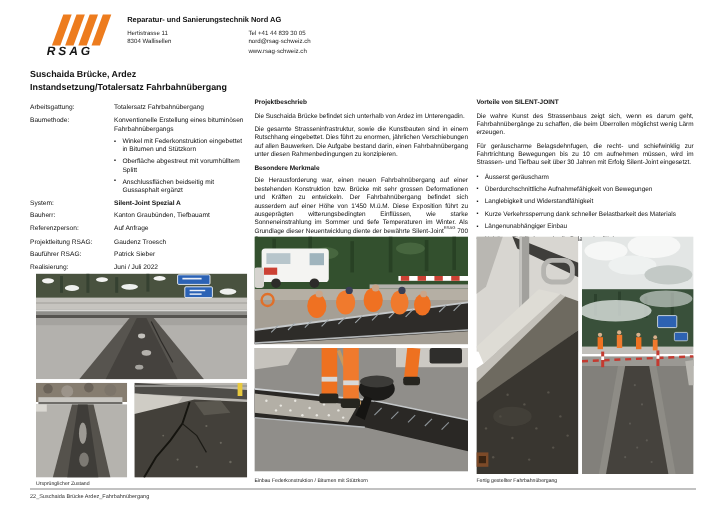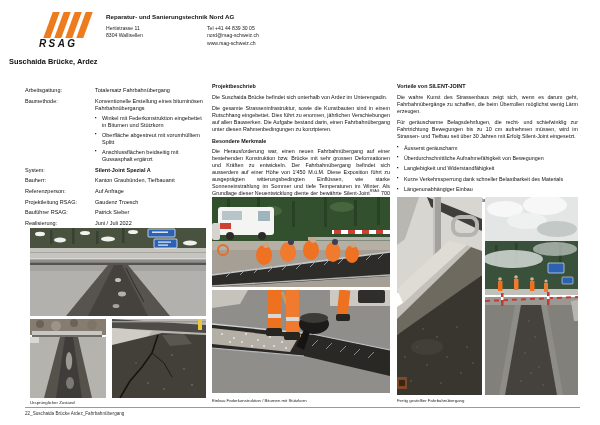--- a/index.html
+++ b/index.html
@@ -14,21 +14,21 @@
   .s1{left:8px}.s2{left:19px}.s3{left:30px}.s4{left:41px}
   .logo-text{
     position:absolute;left:-3px;bottom:-3px;
     font-size:10px;font-weight:bold;font-style:italic;letter-spacing:2.4px;
     color:#151515;background:#fff;padding:0 2px;line-height:1;
   }
   .company-name{position:absolute;left:106px;top:13px;font-size:6.2px;font-weight:bold;}
   .company-cols{position:absolute;left:106px;top:25px;display:flex;font-size:5.1px;line-height:1.45;color:#222;}
   .addr{width:101px;}
   
-  .title{position:absolute;left:9px;top:57px;font-size:7.4px;font-weight:bold;line-height:1.45;}
+  .title{position:absolute;left:25px;top:57px;font-size:7.4px;font-weight:bold;line-height:1.45;}
   
   .col-left{position:absolute;left:25px;top:87px;width:182px;font-size:5.5px;line-height:1.28;}
   .d-row{display:flex;margin-bottom:3.6px;}
   .d-lbl{width:70px;flex:none;}
   .d-val{flex:1;}
   .bold{font-weight:bold;}
   ul.method{list-style:none;margin:0 0 4px 70px;padding:0;}
   ul.method li{position:relative;padding-left:7px;margin-bottom:2.6px;}
   ul.method li::before{content:"▪";position:absolute;left:0;top:-0.5px;font-size:4.6px;}
   
@@ -75,20 +75,21 @@
   </div>
   <div class="contact">
     <div>Tel +41 44 839 30 05</div>
     <div>nord@rsag-schweiz.ch</div>
     <div>www.rsag-schweiz.ch</div>
   </div>
 </div>
 
 <div class="title">
   <div>Suschaida Brücke, Ardez</div>
+  <div>Instandsetzung/Totalersatz Fahrbahnübergang</div>
 </div>
 
 <div class="col-left">
   <div class="d-row">
     <div class="d-lbl">Arbeitsgattung:</div>
     <div class="d-val">Totalersatz Fahrbahnübergang</div>
   </div>
   <div class="d-row">
     <div class="d-lbl">Baumethode:</div>
     <div class="d-val">Konventionelle Erstellung eines bituminösen Fahrbahnübergangs</div>

